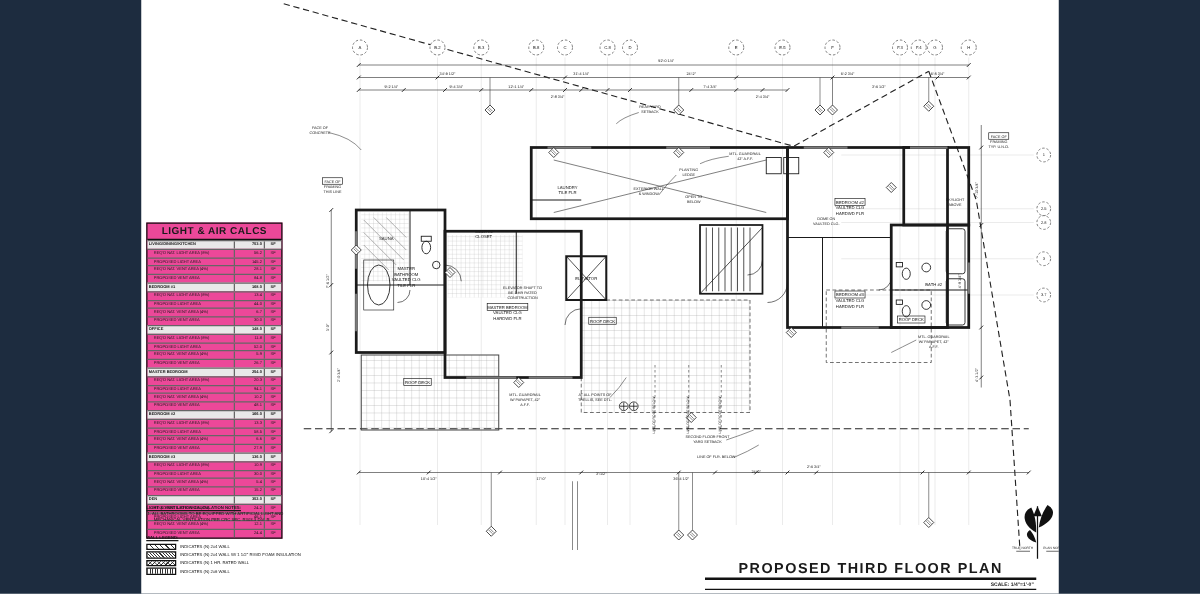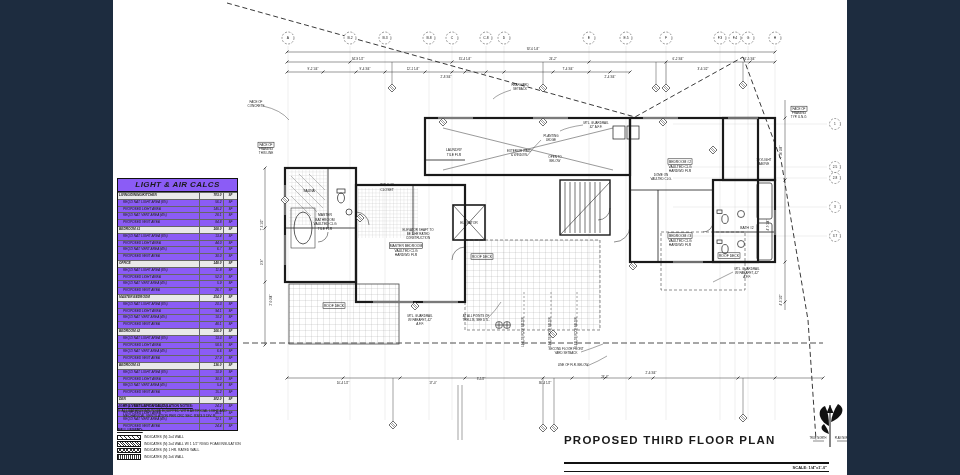--- a/index.html
+++ b/index.html
@@ -3,21 +3,21 @@
 <meta charset="utf-8">
 <style>
   html,body{margin:0;padding:0;}
   .stage{position:relative;width:960px;height:475px;background:#1d2c3f;overflow:hidden;
          font-family:"Liberation Sans",sans-serif;color:#1a1a1a;}
   .sheet{position:absolute;left:113px;top:0;width:734px;height:475px;background:#ffffff;}
   .sheet svg{position:absolute;left:0;top:0;}
   svg text{font-family:"Liberation Sans",sans-serif;fill:#1a1a1a;}
 
   
-  .calcs{position:absolute;left:4px;top:178px;width:121px;border:1px solid #111;background:#8b5cf6;box-sizing:border-box;font-style:italic;}
+  .calcs{position:absolute;left:4px;top:178px;width:109px;border:1px solid #111;background:#ec4899;box-sizing:border-box;}
   .calcs-title{font-weight:bold;font-size:8px;letter-spacing:.4px;text-align:center;
                border-bottom:1.2px solid #111;padding:1px 0 2px 0;}
   .crow{display:flex;height:5.8px;border-top:.5px solid #666;font-size:3.2px;line-height:5.9px;overflow:hidden;}
   .crow.group{font-weight:bold;background:#e9e9e9;}
   .c-name{flex:1;padding-left:1px;white-space:nowrap;overflow:hidden;}
   .crow.detail .c-name{padding-left:5px;}
   .c-val{width:22px;border-left:.5px solid #666;text-align:right;padding-right:1.5px;}
   .c-unit{width:13px;border-left:.5px solid #666;text-align:center;}
 
   
@@ -30,21 +30,21 @@
   .swatch{display:inline-block;width:22px;height:3.5px;border:.5px solid #111;margin-right:3px;flex:0 0 auto;}
   .hatch-a{background:repeating-linear-gradient(45deg,#333 0 .7px,transparent .7px 3px);}
   .hatch-b{background:repeating-linear-gradient(45deg,#333 0 .7px,transparent .7px 1.8px);}
   .hatch-c{background:repeating-linear-gradient(45deg,#333 0 .7px,transparent .7px 2.5px),
              repeating-linear-gradient(-45deg,#333 0 .7px,transparent .7px 2.5px);}
   .hatch-d{background:repeating-linear-gradient(90deg,#333 0 .7px,transparent .7px 2px);}
 
   
   .titleblock{position:absolute;right:18px;bottom:3px;width:265px;}
   .sheet-title{font-weight:bold;font-size:11.5px;letter-spacing:1.2px;white-space:nowrap;
-               border-bottom:2.2px solid #111;padding-bottom:16px;}
+               border-bottom:2.2px solid #111;padding-bottom:1px;text-align:center;}
   .scale-row{border-bottom:1px solid #111;text-align:right;font-size:4px;padding:1px 2px 1px 0;font-weight:bold;}
 </style>
 </head>
 <body>
 
 <div class="stage">
   <div class="sheet">
 
     <svg id="plan-svg" width="734" height="475" viewBox="0 0 734 475">
       <defs>

